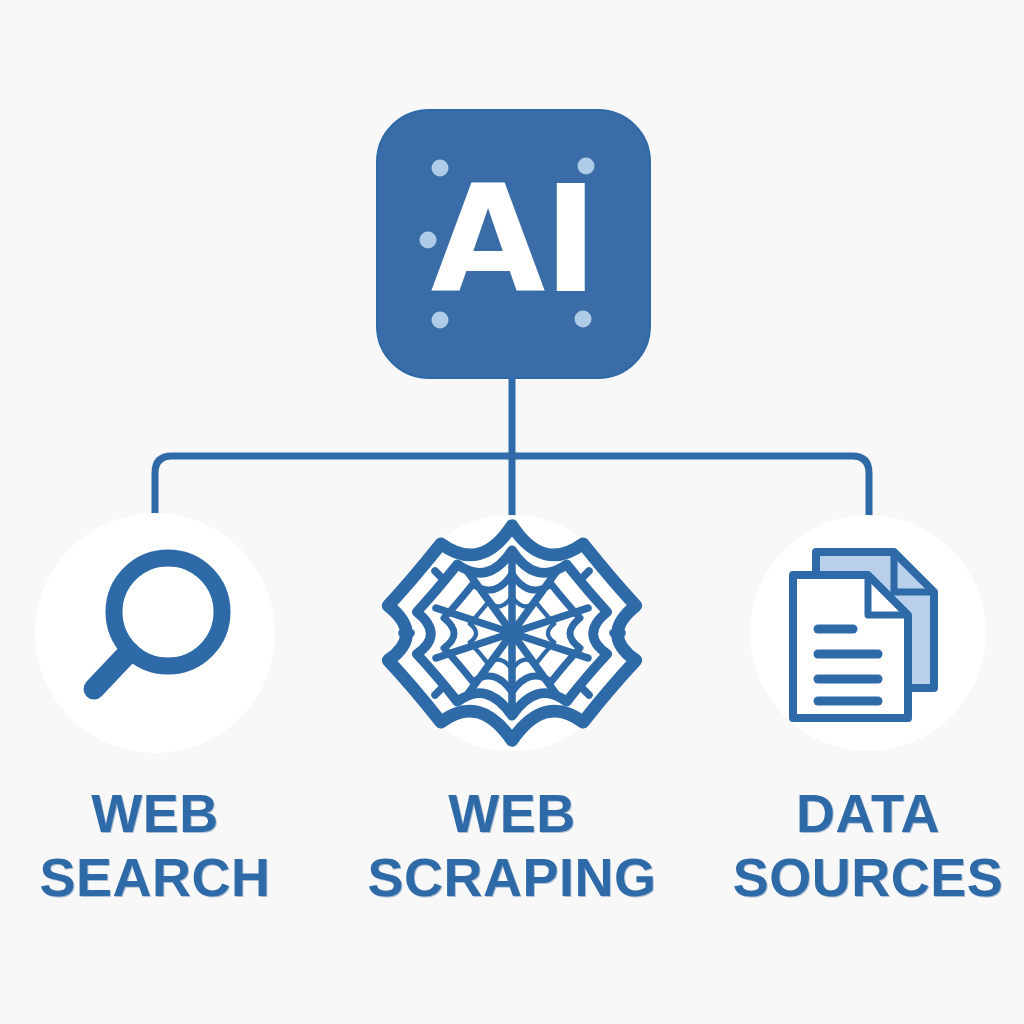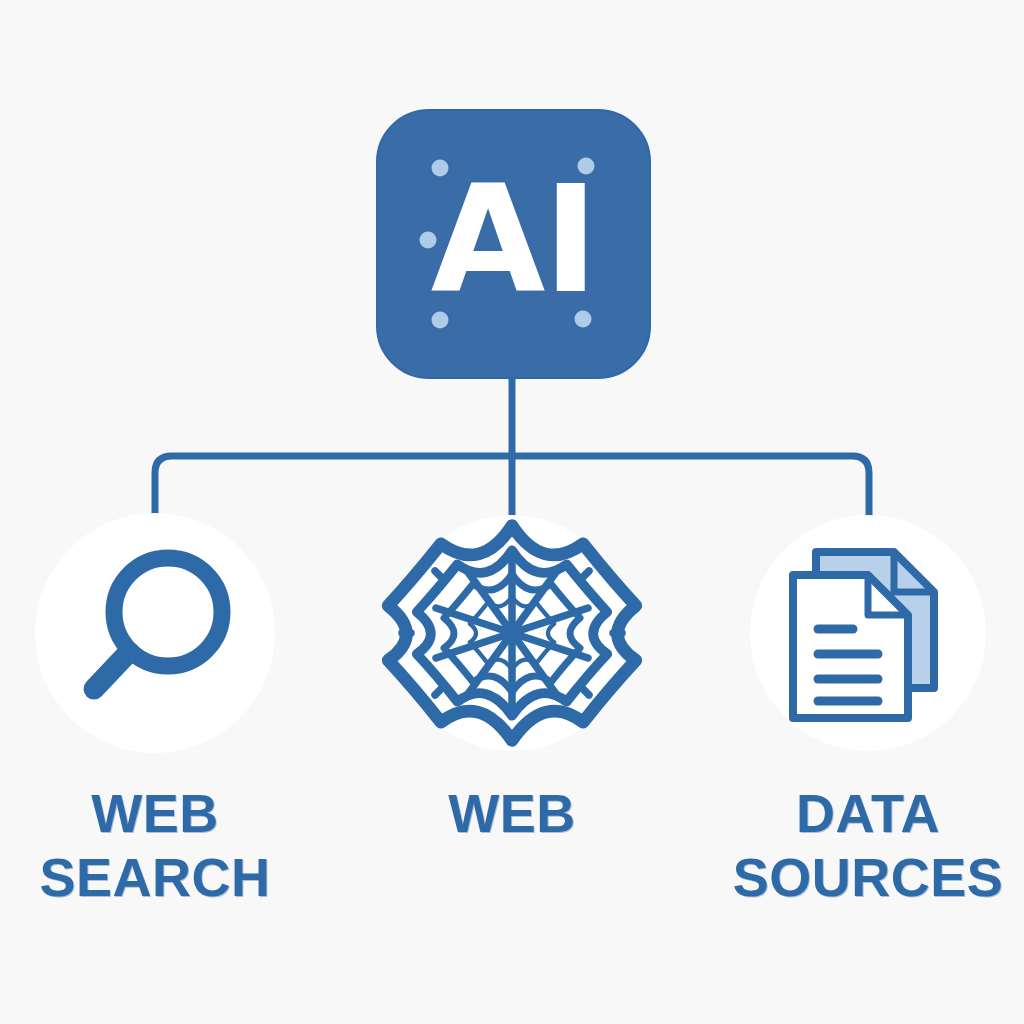--- a/index.html
+++ b/index.html
@@ -196,20 +196,21 @@
     <span>AI</span>
   </div>
 
   <div class="leaf-label" id="label-web-search">
     <span class="line">WEB</span>
     <span class="line">SEARCH</span>
   </div>
 
   <div class="leaf-label" id="label-web-scraping">
     <span class="line">WEB</span>
+    <span class="line">SCRAPING</span>
   </div>
 
   <div class="leaf-label" id="label-data-sources">
     <span class="line">DATA</span>
     <span class="line">SOURCES</span>
   </div>
 
 </div>
 
 </body></html>

